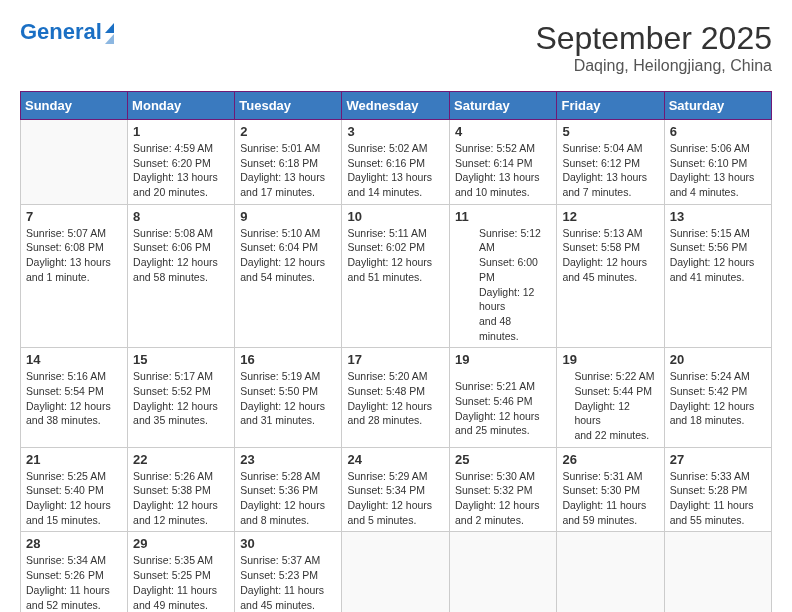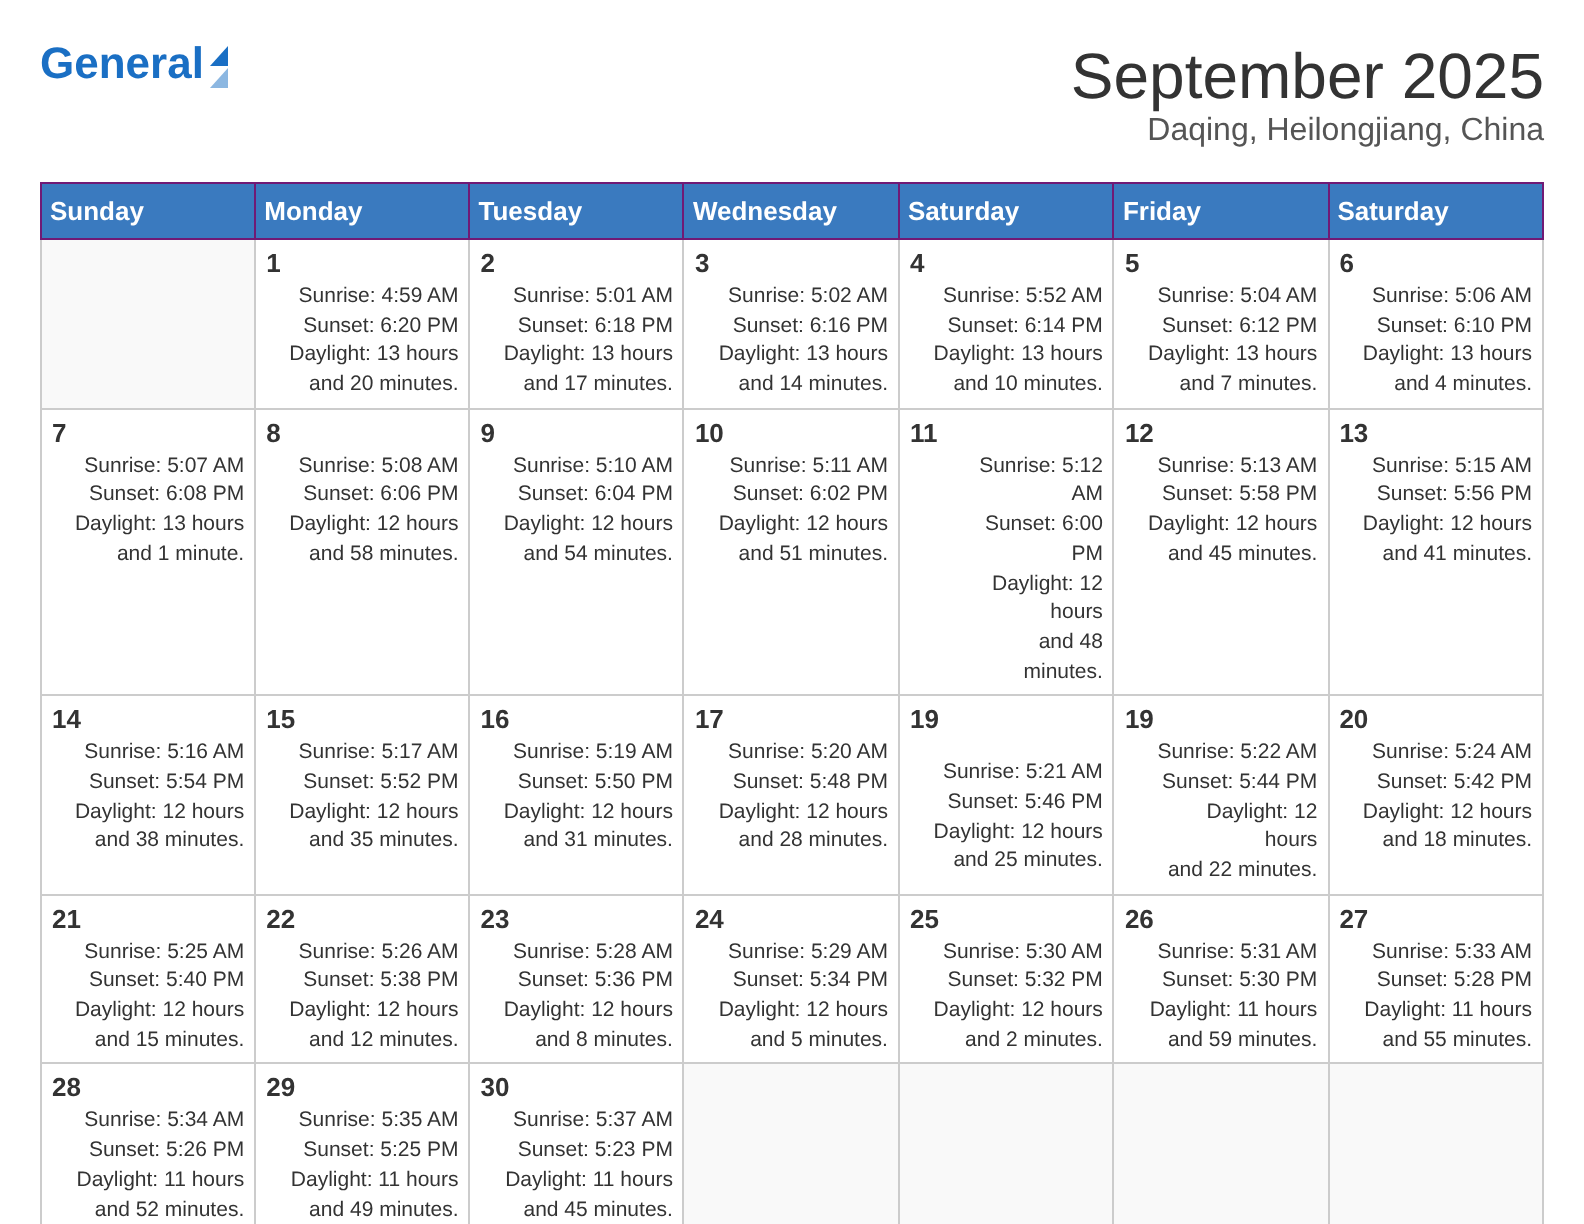--- a/index.html
+++ b/index.html
@@ -71,21 +71,20 @@
     .day-num {
       font-size: 13px;
       font-weight: bold;
       display: block;
       margin-bottom: 2px;
     }
     .day-info {
       font-size: 10.5px;
       line-height: 1.4;
       color: #333;
-      text-align: right;
     }
     .empty-cell {
       background: #f9f9f9;
     }
   </style>
 </head>
 <body>
 
 <div class="header">
   <div class="logo">

